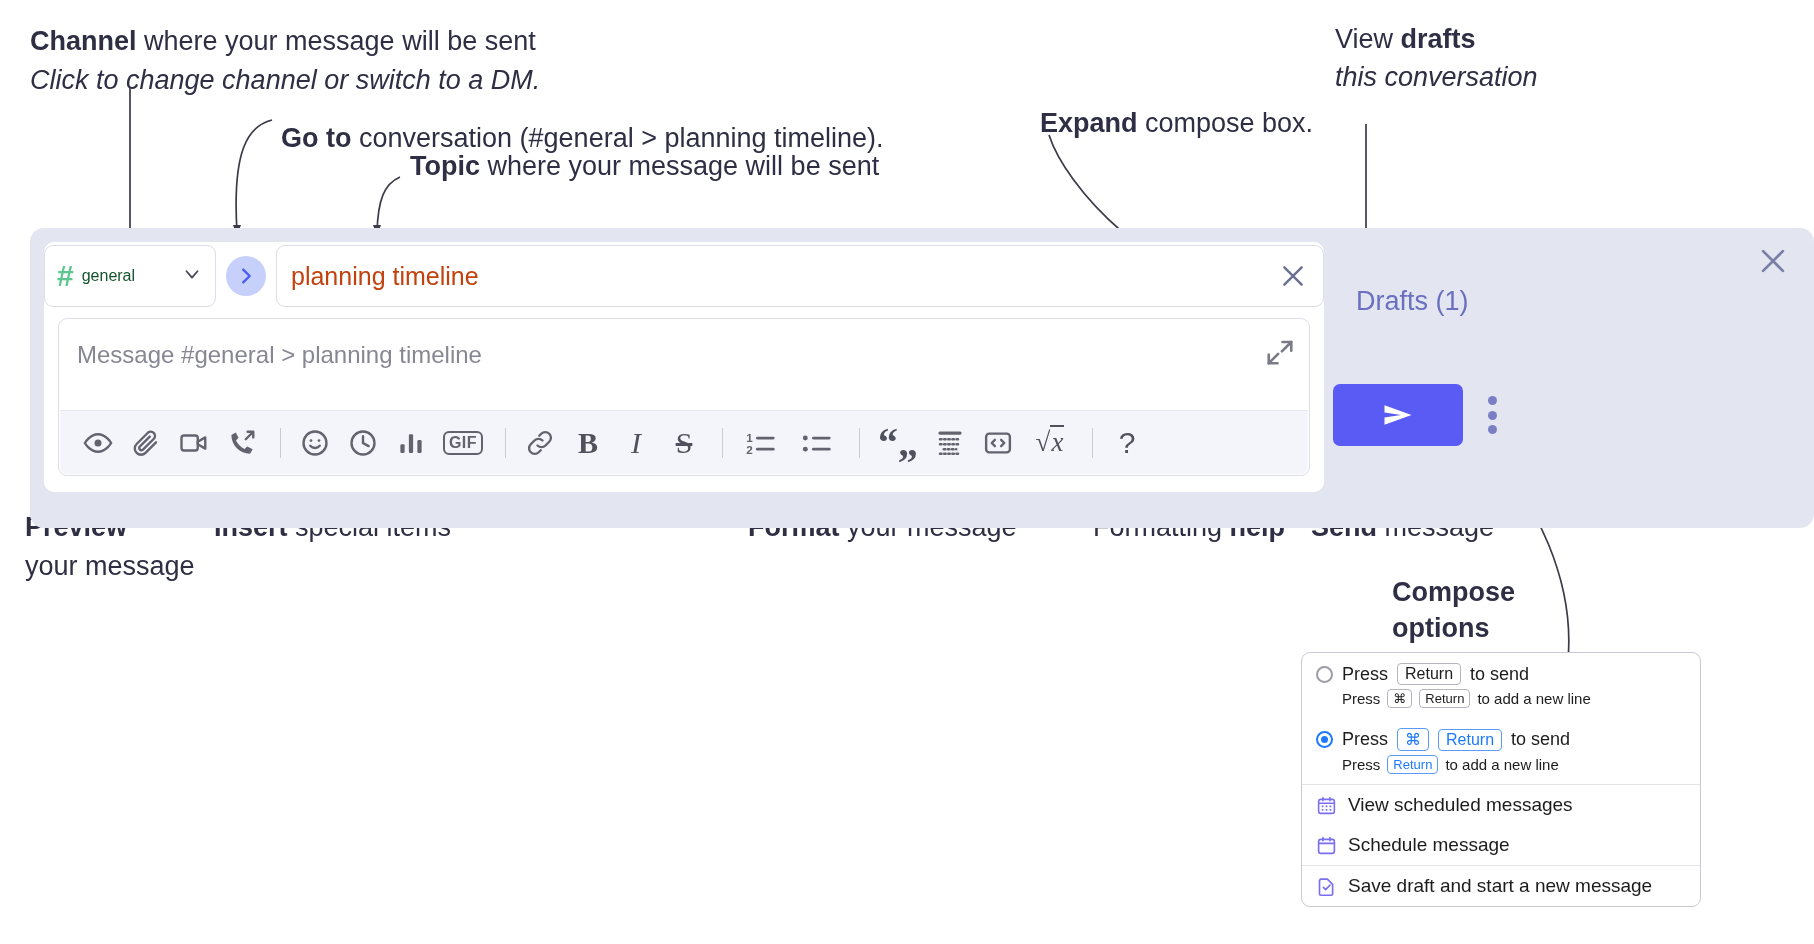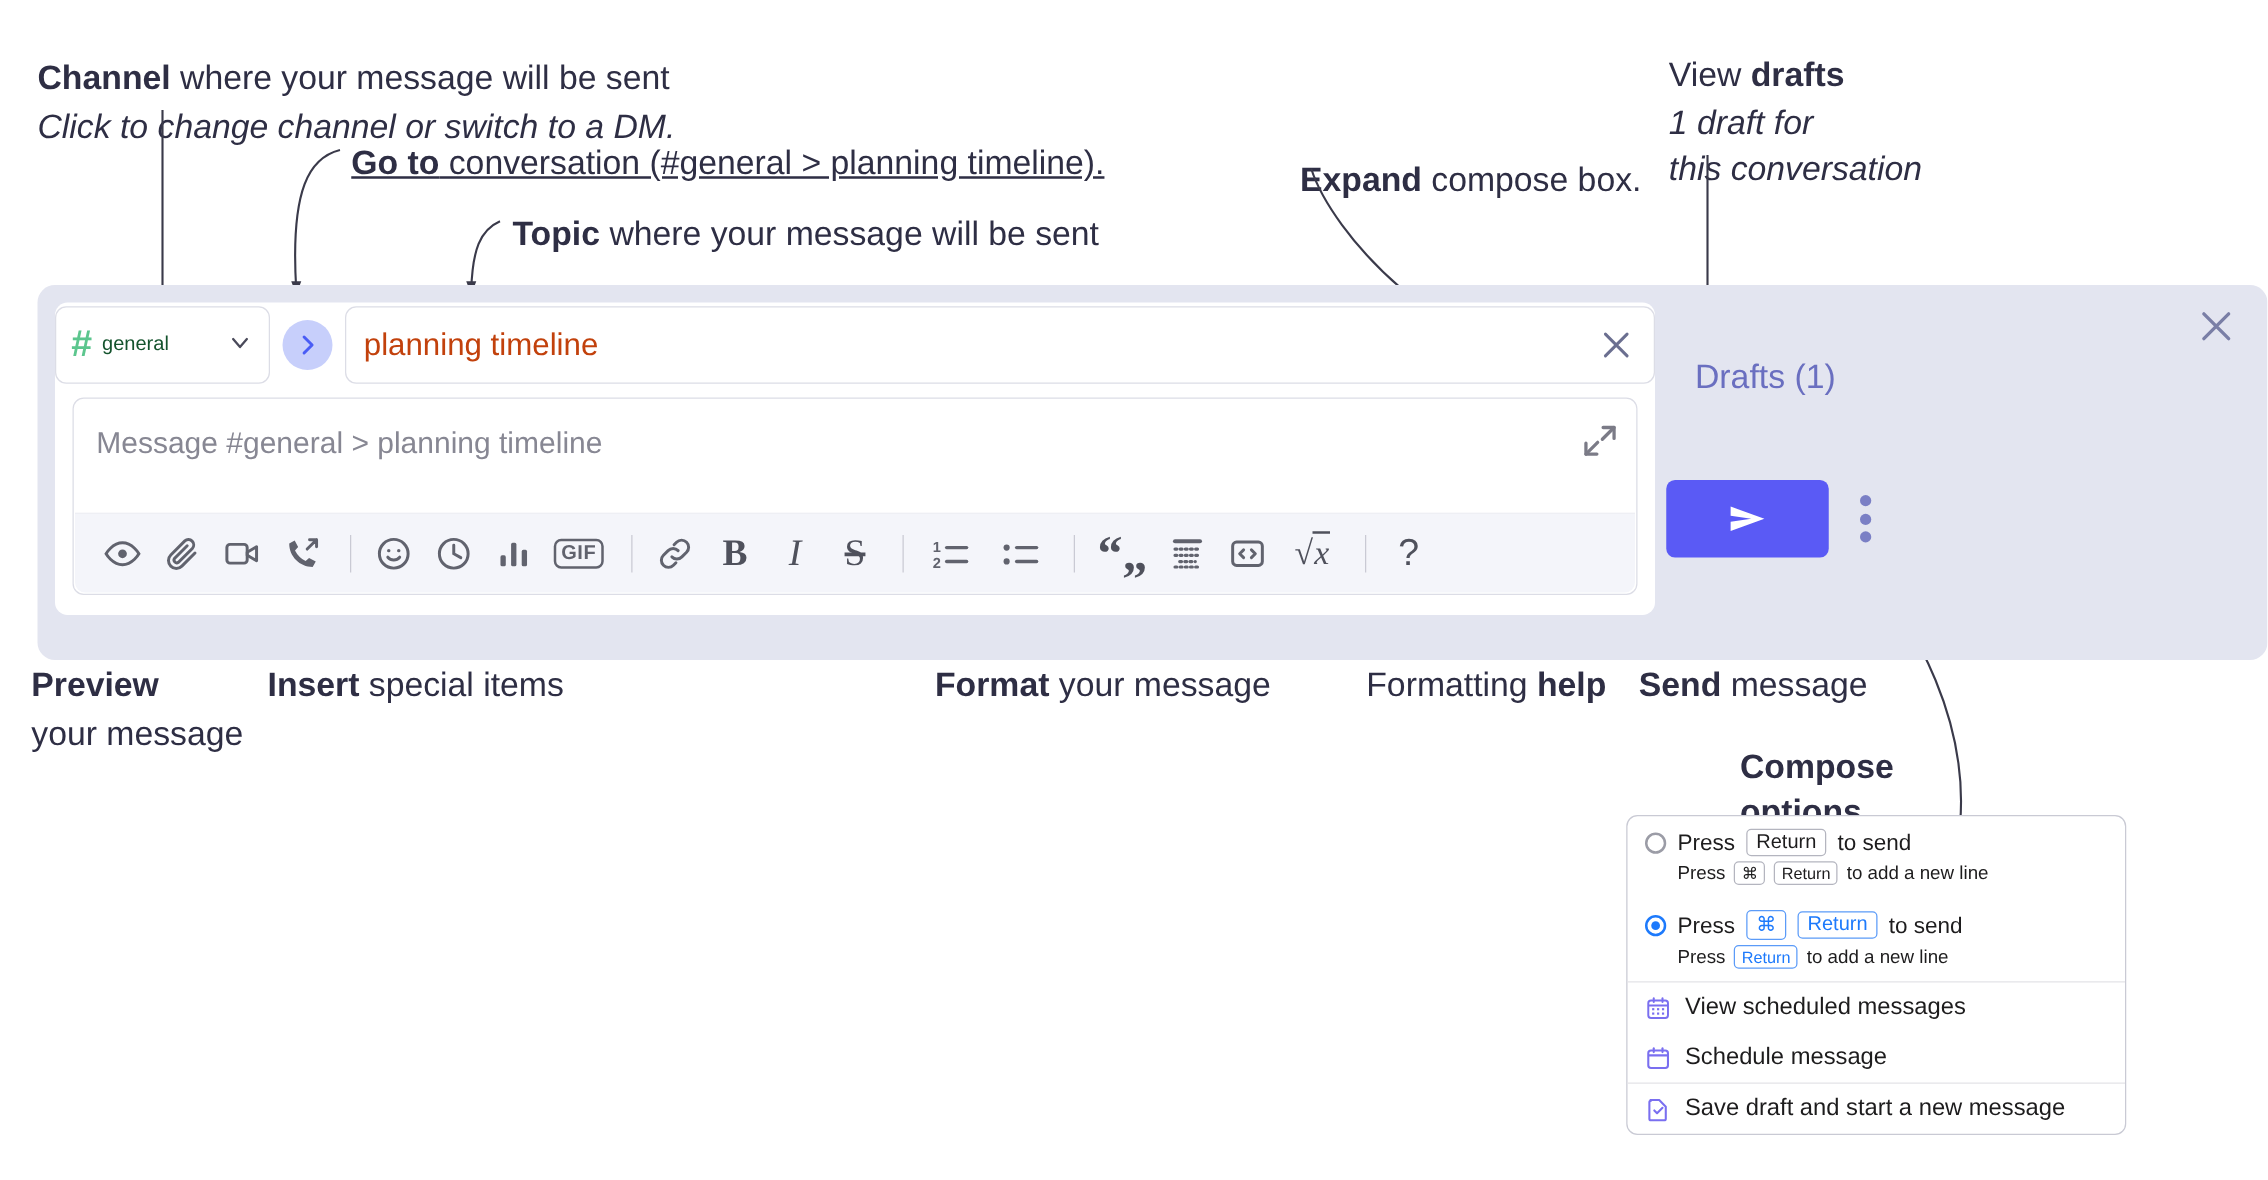--- a/index.html
+++ b/index.html
@@ -5,21 +5,21 @@
   * { box-sizing: border-box; }
   html, body { margin:0; padding:0; }
   body {
     width:1814px; height:944px;
     background:#ffffff;
     font-family:"Liberation Sans", sans-serif;
     color:#2b2b40;
     position:relative;
     overflow:hidden;
   }
-  .ann { position:absolute; color:#2e2e44; line-height:1.28; white-space:nowrap;margin-top:21px; }
+  .ann { position:absolute; color:#2e2e44; line-height:1.28; white-space:nowrap; }
   .ann b { font-weight:700; }
   .ann i { font-style:italic; }
   .svg-layer { position:absolute; left:0; top:0; width:1814px; height:944px; pointer-events:none; }
 
   
   #compose-panel{
     position:absolute; left:30px; top:228px; width:1784px; height:300px;
     background:#e3e5f0; border-radius:14px;
   }
   .panel-close{
@@ -121,35 +121,34 @@
   .cal{ color:#7a6ff0; display:flex; flex:0 0 auto; }
 </style>
 </head>
 <body>
 
 <div class="ann" style="left:30px; top:24px; font-size:27px;">
   <div><b>Channel</b><span> where your message will be sent</span></div>
   <div style="margin-top:4px;"><i>Click to change channel or switch to a DM.</i></div>
 </div>
 
-<div class="ann" style="left:281px; top:92px; font-size:27px;text-decoration:underline;">
+<div class="ann" style="left:281px; top:121px; font-size:27px;">
   <b>Go to</b><span> conversation (#general &gt; planning timeline).</span>
 </div>
 
 <div class="ann" style="left:410px; top:149px; font-size:27px;">
   <b>Topic</b><span> where your message will be sent</span>
 </div>
 
 <div class="ann" style="left:1040px; top:106px; font-size:27px;">
   <b>Expand</b><span> compose box.</span>
 </div>
 
 <div class="ann" style="left:1335px; top:22px; font-size:27px;">
   <div><span>View </span><b>drafts</b></div>
-  <div style="margin-top:3px;"><i>1 draft for</i></div>
   <div style="margin-top:3px;"><i>this conversation</i></div>
 </div>
 
 <div class="ann" style="left:25px; top:510px; font-size:27px;">
   <div><b>Preview</b></div>
   <div style="margin-top:4px;"><span>your message</span></div>
 </div>
 
 <div class="ann" style="left:214px; top:510px; font-size:27px;">
   <b>Insert</b><span> special items</span>

